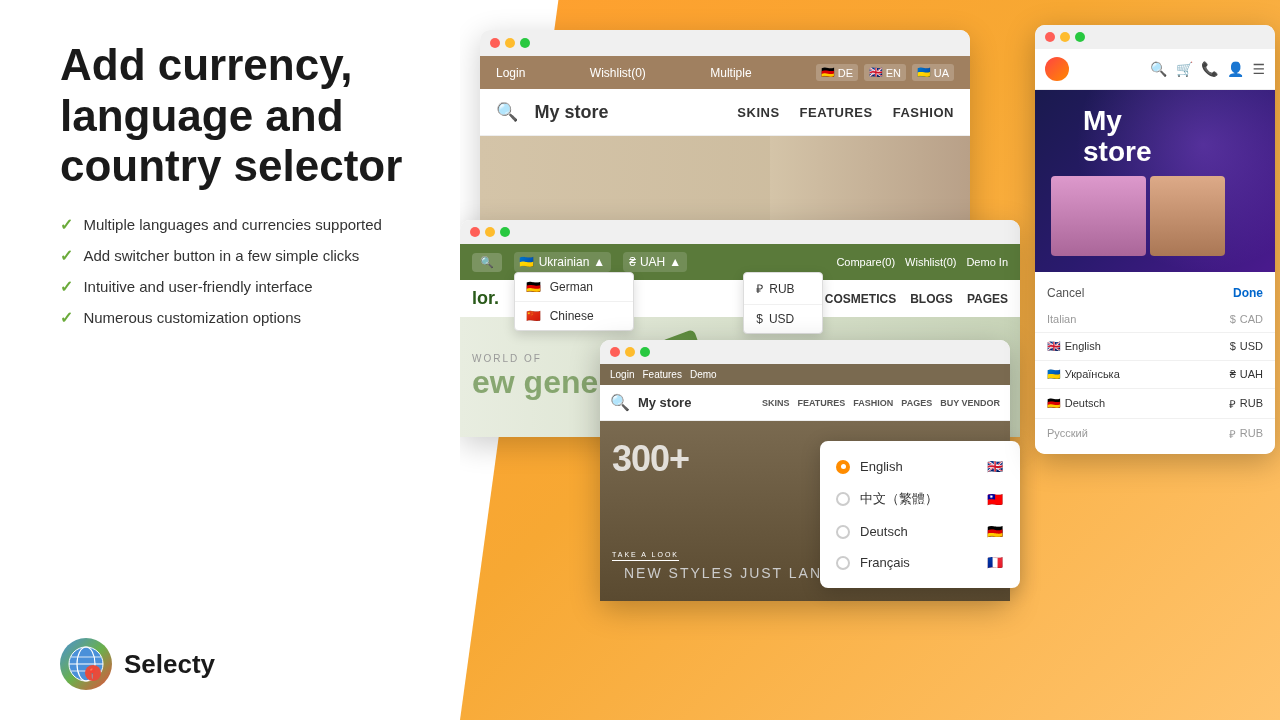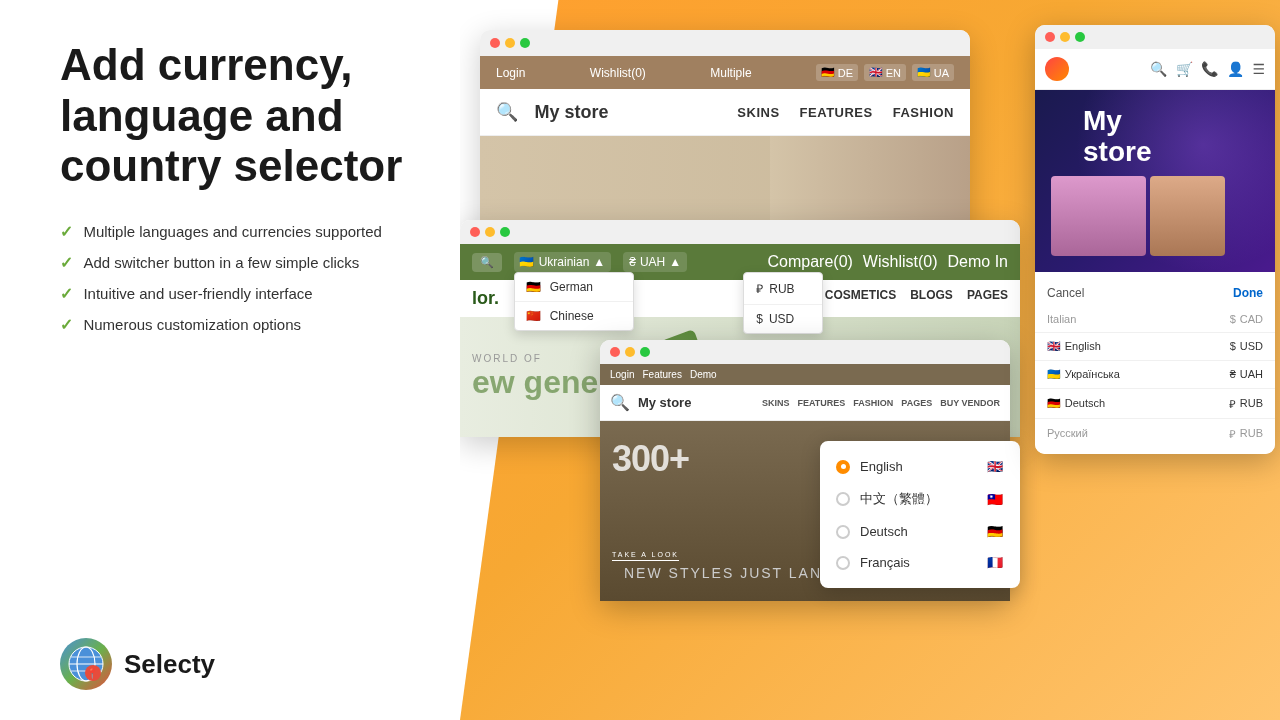--- a/index.html
+++ b/index.html
@@ -22,21 +22,21 @@
       justify-content: space-between;
       z-index: 10;
       background: #fff;
     }
 
     .main-title {
       font-size: 44px;
       font-weight: 800;
       color: #1a1a1a;
       line-height: 1.15;
-      margin-bottom: 30px;
+      margin-bottom: 23px;
     }
 
     .features-list {
       list-style: none;
       margin-bottom: 30px;
     }
     .features-list li {
       display: flex;
       align-items: center;
       gap: 10px;
@@ -204,21 +204,21 @@
       display: flex; align-items: center; gap: 4px;
       background: rgba(255,255,255,0.15);
       border-radius: 4px; padding: 3px 6px;
       position: relative;
     }
     .sc2-currency-selector {
       display: flex; align-items: center; gap: 4px;
       background: rgba(255,255,255,0.15);
       border-radius: 4px; padding: 3px 6px;
     }
-    .sc2-actions { margin-left: auto; display: flex; gap: 10px; font-size: 16px; }
+    .sc2-actions { margin-left: auto; display: flex; gap: 10px; font-size: 11px; }
 
     .sc2-dropdown {
       position: absolute;
       top: 100%;
       left: 0;
       background: #fff;
       border: 1px solid #ddd;
       border-radius: 4px;
       box-shadow: 0 4px 12px rgba(0,0,0,0.15);
       z-index: 20;
@@ -246,21 +246,21 @@
     .sc2-currency-item {
       display: flex; align-items: center; gap: 6px;
       padding: 7px 12px; font-size: 12px; color: #333;
       border-bottom: 1px solid #f0f0f0;
     }
     .sc2-currency-item:last-child { border-bottom: none; }
 
     .sc2-navbar2 {
       background: #fff;
       display: flex;
-      align-items: flex-start;
+      align-items: center;
       padding: 8px 12px;
       gap: 8px;
       font-size: 12px;
       font-weight: 600;
       color: #333;
     }
     .sc2-brand {
       font-size: 18px;
       font-weight: 800;
       color: #2a5a1a;

